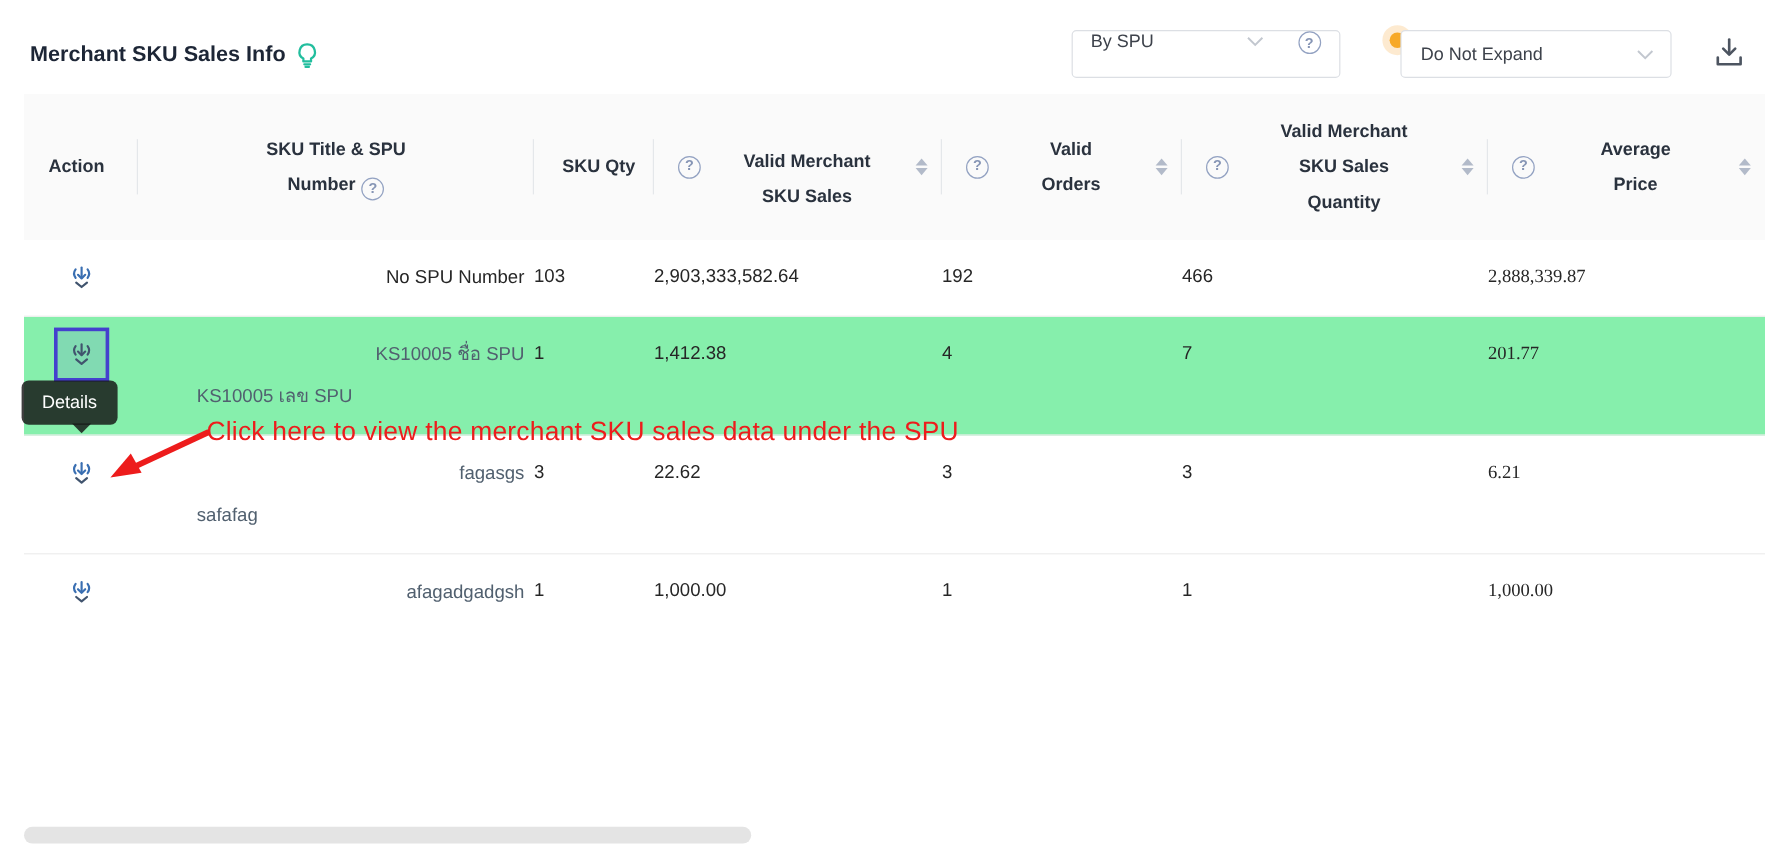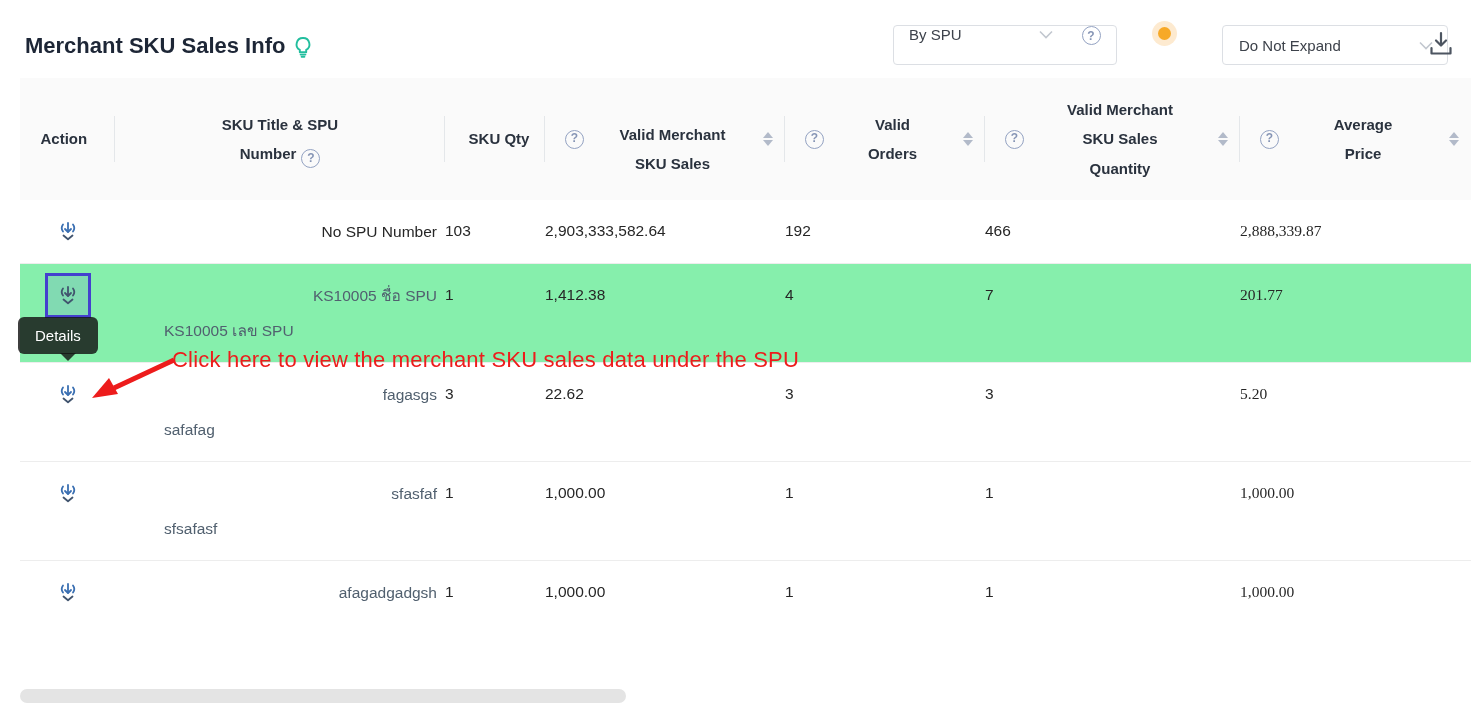--- a/index.html
+++ b/index.html
@@ -6,21 +6,21 @@
   html,body { width:1471px; height:708px; }
   body {
     font-family:"Liberation Sans", sans-serif;
     background:#ffffff; color:#262626;
     position:relative; overflow:hidden;
   }
 
   
   .page-title {
     position:absolute; left:25px; top:33px;
-    font-size:22px; font-weight:bold; color:#1d2636;
+    font-size:18px; font-weight:bold; color:#1d2636;
     display:flex; align-items:center; gap:8px;
   }
   .bulb { width:20px; height:22px; margin-top:2px; }
 
   .ctl { position:absolute; border:1px solid #dcdfe4; border-radius:4px; background:#fff; height:40px; }
   .ctl-group { left:893px; top:25px; width:224px; display:flex; align-items:flex-start; }
   .sel-area { flex:1; display:flex; align-items:center; padding:0 12px 0 15px; cursor:pointer; }
   .sel-text { font-size:15px; color:#3d424b; flex:1; }
   .chev { width:14px; height:9px; }
   .group-divider { width:1px; background:#e7eaee; margin:0; }
@@ -29,21 +29,21 @@
     width:19px; height:19px; border-radius:50%;
     border:1.5px solid #93a2c2; color:#8695b5;
     font-size:12px; font-weight:bold;
     display:inline-flex; align-items:center; justify-content:center;
   }
   .notif-dot {
     position:absolute; left:264px; top:1px; width:13px; height:13px;
     border-radius:50%; background:#f7a928;
     box-shadow:0 0 0 6px rgba(250,196,120,0.35);
   }
-  .ctl-expand { left:1222px; top:25px; width:226px; display:flex; align-items:center; padding:0 14px 0 16px; cursor:pointer; }
+  .ctl-expand { left:1167px; top:25px; width:226px; display:flex; align-items:center; padding:0 14px 0 16px; cursor:pointer; }
   .dl-btn { position:absolute; left:1428px; top:30px; width:26px; height:28px; cursor:pointer; }
 
   
   .table-wrap { position:absolute; left:20px; top:78px; width:1451px; }
   table { border-collapse:collapse; table-layout:fixed; width:1451px; }
   thead th {
     background:#fafafa; height:122px; vertical-align:middle;
     font-size:15px; font-weight:bold; color:#2a323e;
     position:relative; line-height:1.95;
   }
@@ -262,41 +262,21 @@
         </svg>
       </td>
       <td class="c-title">
             <span class="sku-link">fagasgs</span>
             <span class="spu-line">safafag</span>
           </td>
       <td class="num">3</td>
       <td class="num">22.62</td>
       <td class="num">3</td>
       <td class="num">3</td>
-      <td class="num num-avg">5.20</td>
-    </tr>
-    <tr style="height:97px">
-      <td class="c-action">
-        <svg class="act-ico" viewBox="0 0 22 22">
-          <path d="M11 2 v8.5" stroke="#3a6fb2" stroke-width="1.8" fill="none" stroke-linecap="round"></path>
-          <path d="M8 8 L11 11 L14 8" stroke="#3a6fb2" stroke-width="1.8" fill="none" stroke-linecap="round" stroke-linejoin="round"></path>
-          <path d="M6 3.5 Q3.4 7 6 10.5" stroke="#3a6fb2" stroke-width="1.8" fill="none" stroke-linecap="round"></path>
-          <path d="M16 3.5 Q18.6 7 16 10.5" stroke="#3a6fb2" stroke-width="1.8" fill="none" stroke-linecap="round"></path>
-          <path d="M6.5 14.5 L11 18.2 L15.5 14.5" stroke="#41546e" stroke-width="1.8" fill="none" stroke-linecap="round" stroke-linejoin="round"></path>
-        </svg>
-      </td>
-      <td class="c-title">
-            <span class="sku-link">sfasfaf</span>
-            <span class="spu-line">sfsafasf</span>
-          </td>
-      <td class="num">1</td>
-      <td class="num">1,000.00</td>
-      <td class="num">1</td>
-      <td class="num">1</td>
-      <td class="num num-avg">1,000.00</td>
+      <td class="num num-avg">6.21</td>
     </tr>
     <tr style="height:60px">
       <td class="c-action">
         <svg class="act-ico" viewBox="0 0 22 22">
           <path d="M11 2 v8.5" stroke="#3a6fb2" stroke-width="1.8" fill="none" stroke-linecap="round"></path>
           <path d="M8 8 L11 11 L14 8" stroke="#3a6fb2" stroke-width="1.8" fill="none" stroke-linecap="round" stroke-linejoin="round"></path>
           <path d="M6 3.5 Q3.4 7 6 10.5" stroke="#3a6fb2" stroke-width="1.8" fill="none" stroke-linecap="round"></path>
           <path d="M16 3.5 Q18.6 7 16 10.5" stroke="#3a6fb2" stroke-width="1.8" fill="none" stroke-linecap="round"></path>
           <path d="M6.5 14.5 L11 18.2 L15.5 14.5" stroke="#41546e" stroke-width="1.8" fill="none" stroke-linecap="round" stroke-linejoin="round"></path>
         </svg>

